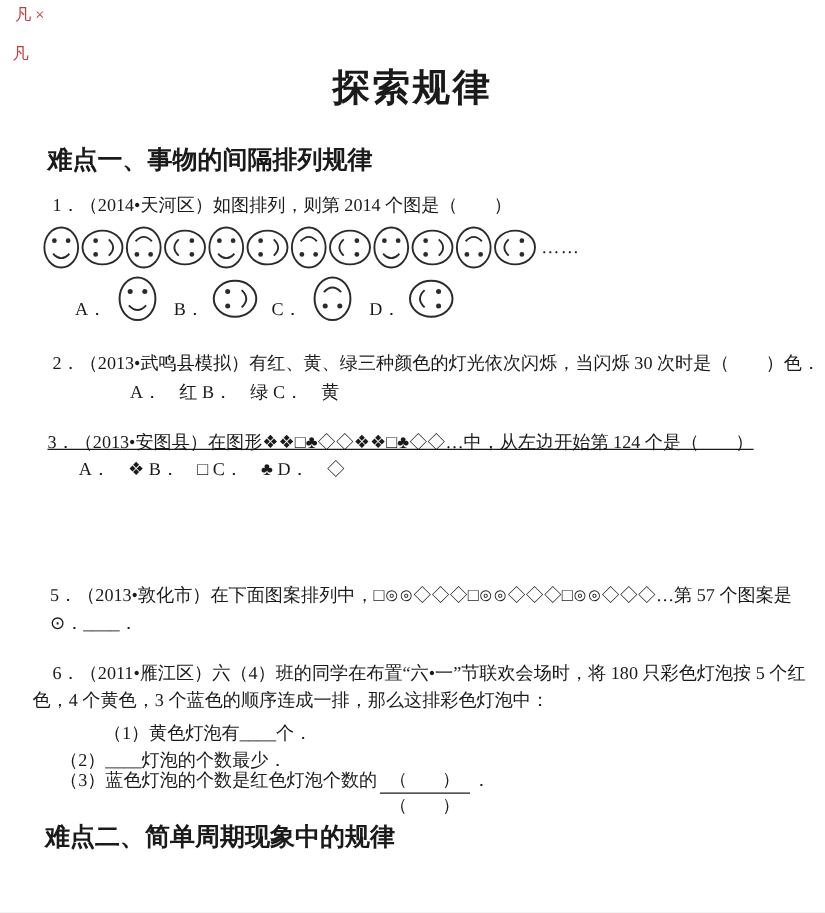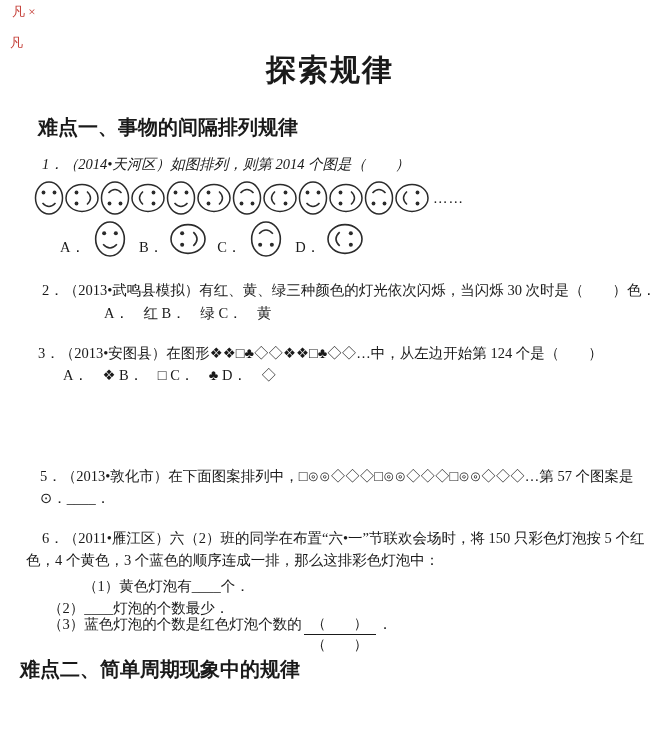--- a/index.html
+++ b/index.html
@@ -29,21 +29,21 @@
 
 <div class="page">
 
   <div class="abs corner" style="left:12px;top:5px;">凡 ×</div>
   <div class="abs corner" style="left:10px;top:36px;">凡</div>
 
   <div class="abs doc-title">探索规律</div>
 
   <div class="abs sec-head" style="left:38px;top:114px;">难点一、事物的间隔排列规律</div>
 
-  <div class="abs q" style="left:42px;top:155px;font-style:italic;">1．（2014•天河区）如图排列，则第 2014 个图是（　　）</div>
+  <div class="abs q" style="left:42px;top:155px;">1．（2014•天河区）如图排列，则第 2014 个图是（　　）</div>
 
   <div class="abs row seq" style="left:33px;top:180px;">
     <span class="row seq">
         <span class="face">
           <svg width="32" height="36" viewBox="0 0 32 36" style="transform:rotate(0deg)">
             <ellipse cx="16" cy="18" rx="13.5" ry="16" fill="none" stroke="#2b2b2b" stroke-width="1.5"></ellipse>
             <circle cx="10.5" cy="12.5" r="1.9" fill="#2b2b2b"></circle>
             <circle cx="21.5" cy="12.5" r="1.9" fill="#2b2b2b"></circle>
             <path d="M9.5 23 Q16 30 22.5 23" fill="none" stroke="#2b2b2b" stroke-width="1.5"></path>
           </svg>
@@ -183,36 +183,36 @@
             <circle cx="21.5" cy="12.5" r="1.9" fill="#2b2b2b"></circle>
             <path d="M9.5 23 Q16 30 22.5 23" fill="none" stroke="#2b2b2b" stroke-width="1.5"></path>
           </svg>
         </span>
       </span>
     </div>
 
   <div class="abs q" style="left:42px;top:281px;">2．（2013•武鸣县模拟）有红、黄、绿三种颜色的灯光依次闪烁，当闪烁 30 次时是（　　）色．</div>
   <div class="abs q" style="left:62px;top:304px;margin-left:42px;">A．　红 B．　绿 C．　黄</div>
 
-  <div class="abs q" style="left:38px;top:344px;">3．（2013•安图县）在图形❖❖□♣◇◇❖❖□♣◇◇…中，从左边开始第 124 个是（　　）</div>
+  <div class="abs q" style="left:38px;top:344px;text-decoration:underline;">3．（2013•安图县）在图形❖❖□♣◇◇❖❖□♣◇◇…中，从左边开始第 124 个是（　　）</div>
   <div class="abs q" style="left:63px;top:366px;text-align:right;">A．　❖ B．　□ C．　♣ D．　◇</div>
 
 
   <div class="abs q" style="left:40px;top:467px;">5．（2013•敦化市）在下面图案排列中，□⊙⊙◇◇◇□⊙⊙◇◇◇□⊙⊙◇◇◇…第 57 个图案是</div>
   <div class="abs q" style="left:40px;top:489px;">⊙．____．</div>
 
-  <div class="abs q" style="left:42px;top:529px;">6．（2011•雁江区）六（2）班的同学在布置“六•一”节联欢会场时，将 150 只彩色灯泡按 5 个红</div>
+  <div class="abs q" style="left:42px;top:529px;">6．（2011•雁江区）六（4）班的同学在布置“六•一”节联欢会场时，将 180 只彩色灯泡按 5 个红</div>
   <div class="abs q" style="left:26px;top:551px;">色，4 个黄色，3 个蓝色的顺序连成一排，那么这排彩色灯泡中：</div>
   <div class="abs q" style="left:43px;top:577px;margin-left:40px;">（1）黄色灯泡有____个．</div>
   <div class="abs q" style="left:48px;top:599px;">（2）____灯泡的个数最少．</div>
 
   <div class="abs q sub3" style="left:48px;top:615px;">
     <span>（3）蓝色灯泡的个数是红色灯泡个数的</span>
     <span class="frac">
       <span class="num">（　　）</span>
       <span class="den">（　　）</span>
     </span>
     <span>．</span>
   </div>
 
-  <div class="abs sec-head" style="left:20px;top:656px;">难点二、简单周期现象中的规律</div>
+  <div class="abs sec-head" style="left:36px;top:656px;">难点二、简单周期现象中的规律</div>
 
 </div>
 
 </body></html>

